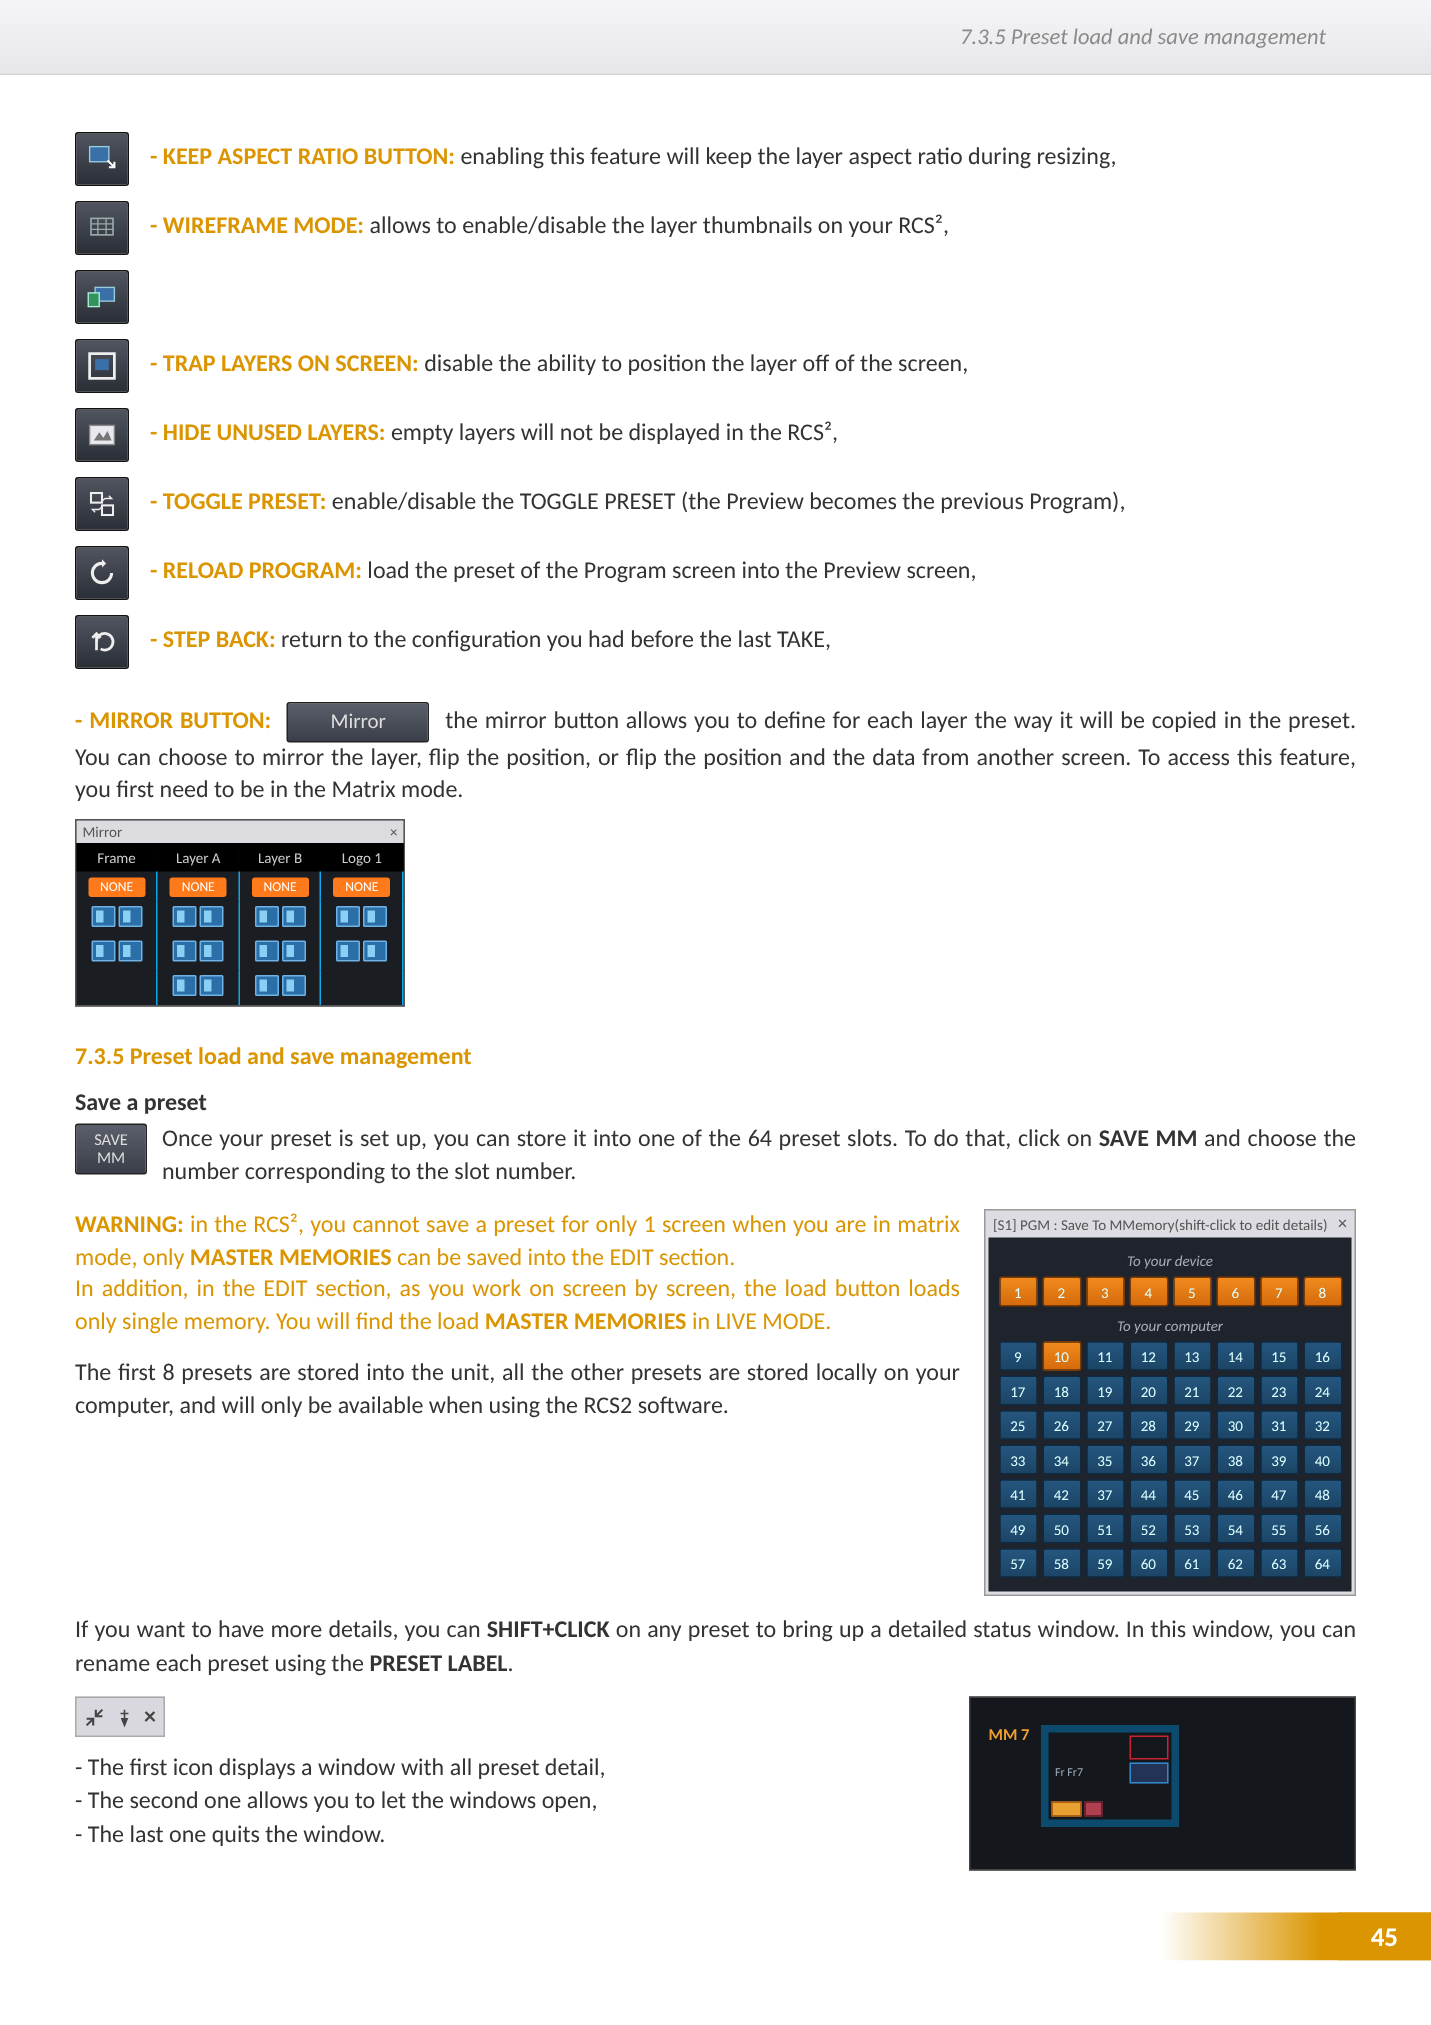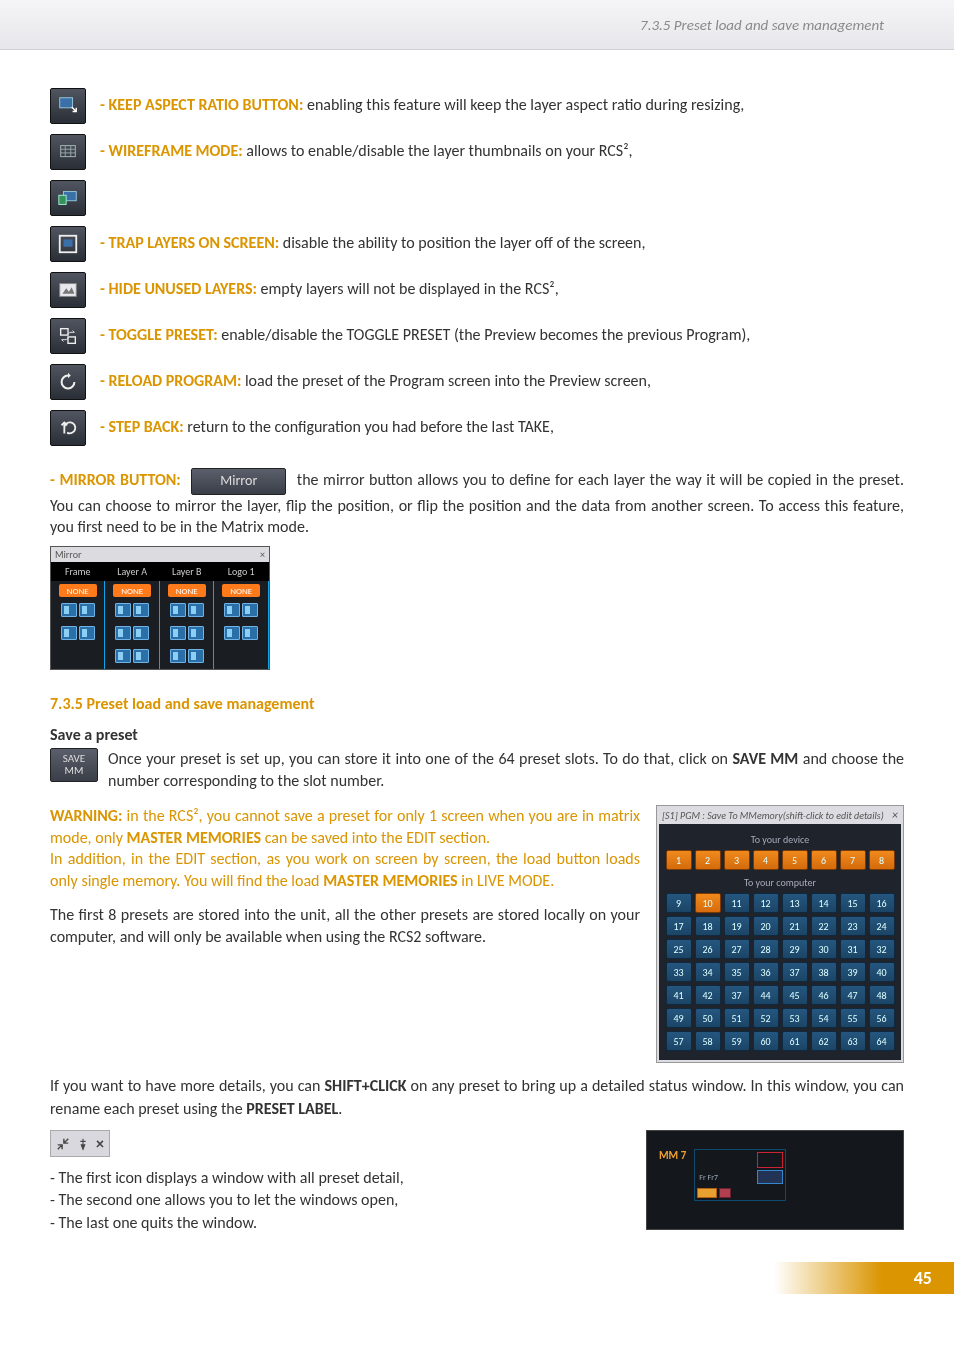--- a/index.html
+++ b/index.html
@@ -135,31 +135,32 @@
     background: #dcdce2;
     border: 1px solid #999;
     padding: 2px;
     flex-shrink: 0;
   }
   .preset-grid-wrap .pg-title {
     background: #dcdce2;
     font-size: 10px;
     color: #555;
     padding: 0 3px 2px 3px;
-    display:flex; justify-content: space-between; align-items:center;font-style:italic;
+    display:flex; justify-content: space-between; align-items:center;
   }
   .preset-grid {
     background: #1f232b;
     padding: 6px;
   }
   .pg-label {
     color: #aab;
     font-size: 10px;
     text-align: center;
     padding: 3px 0 4px 0;
+    font-style: italic;
   }
   .pg-row { display: flex; gap: 3px; justify-content: center; margin-bottom: 3px;}
   .pg-cell {
     width: 26px; height: 20px;
     background: linear-gradient(to bottom,#25567f,#1b4566);
     border: 1px solid #0f2a40;
     border-radius: 2px;
     color: #dff;
     font-size: 10px;
     display: flex; align-items: center; justify-content: center;
@@ -181,22 +182,22 @@
     border: 1px solid #444;
     padding: 18px 12px 28px 12px;
     margin-left: auto;
     margin-top: 10px;
   }
   .mm7-inner { display:flex; align-items:flex-start; gap:8px;}
   .mm7-label {
     color: #f0a030; font-weight:bold; font-size:11px;
   }
   .mm7-thumb {
-    width: 92px; height: 52px;
-    border: 1px solid #0c4a6e;
+    width: 92px; height: 68px;
+    border: 5px solid #0c4a6e;
     position: relative;
   }
   .mm7-t1 { position:absolute; right:2px; top:2px; width:26px; height:16px; border:1px solid #c23; font-size:8px; color:#c55; text-align:center;}
   .mm7-t2 { position:absolute; right:2px; top:20px; width:26px; height:14px; border:1px solid #38c; background:#235; font-size:7px; color:#9cf; text-align:center; line-height:14px;}
   .mm7-fr { position:absolute; left:4px; top:22px; font-size:8px; color:#9ab;}
   .mm7-b1 { position:absolute; left:2px; bottom:2px; width:20px; height:10px; background:#e8a030; border:1px solid #b06010;}
   .mm7-b2 { position:absolute; left:24px; bottom:2px; width:12px; height:10px; background:#b04050; border:1px solid #6b2030;}
   .page-num {
     position: absolute;
     right: 0; bottom: 0;

